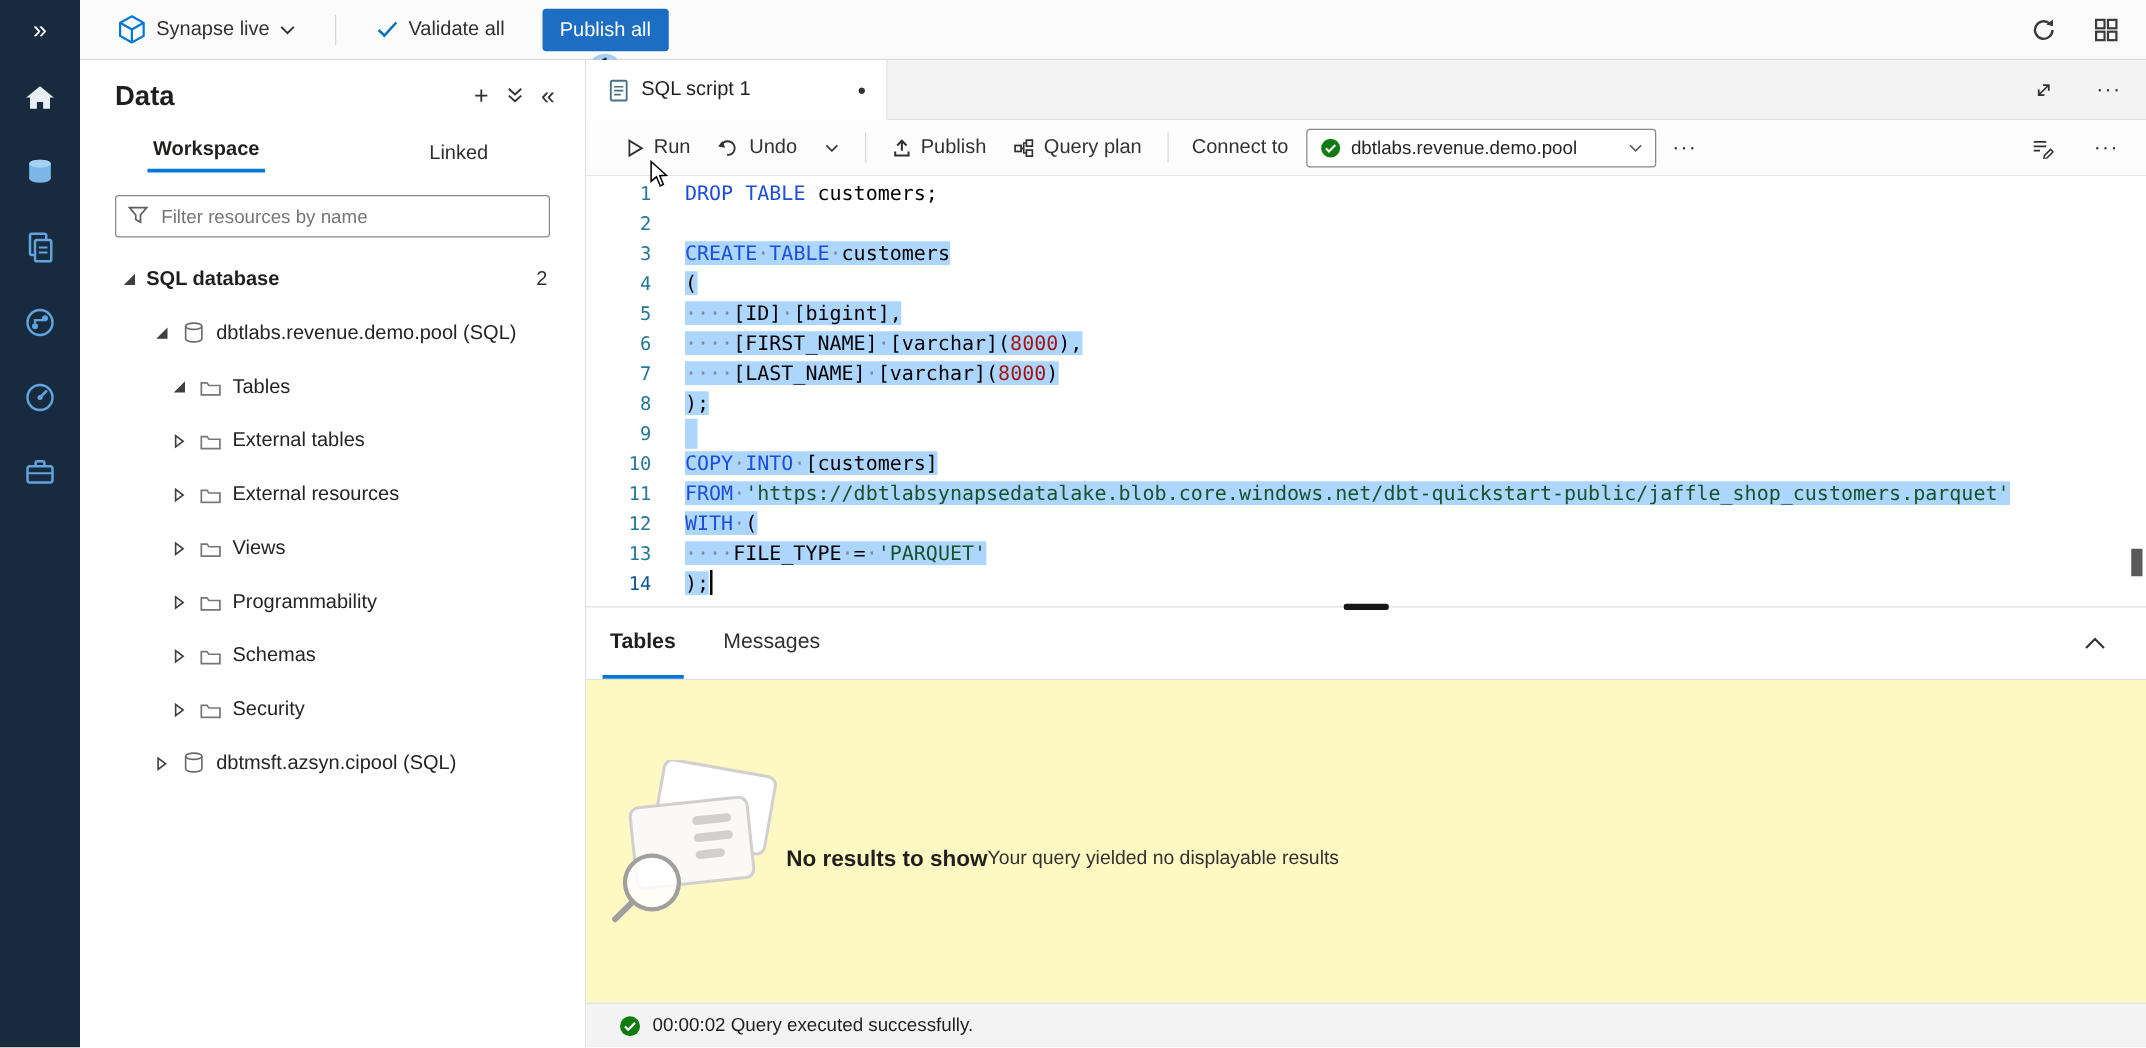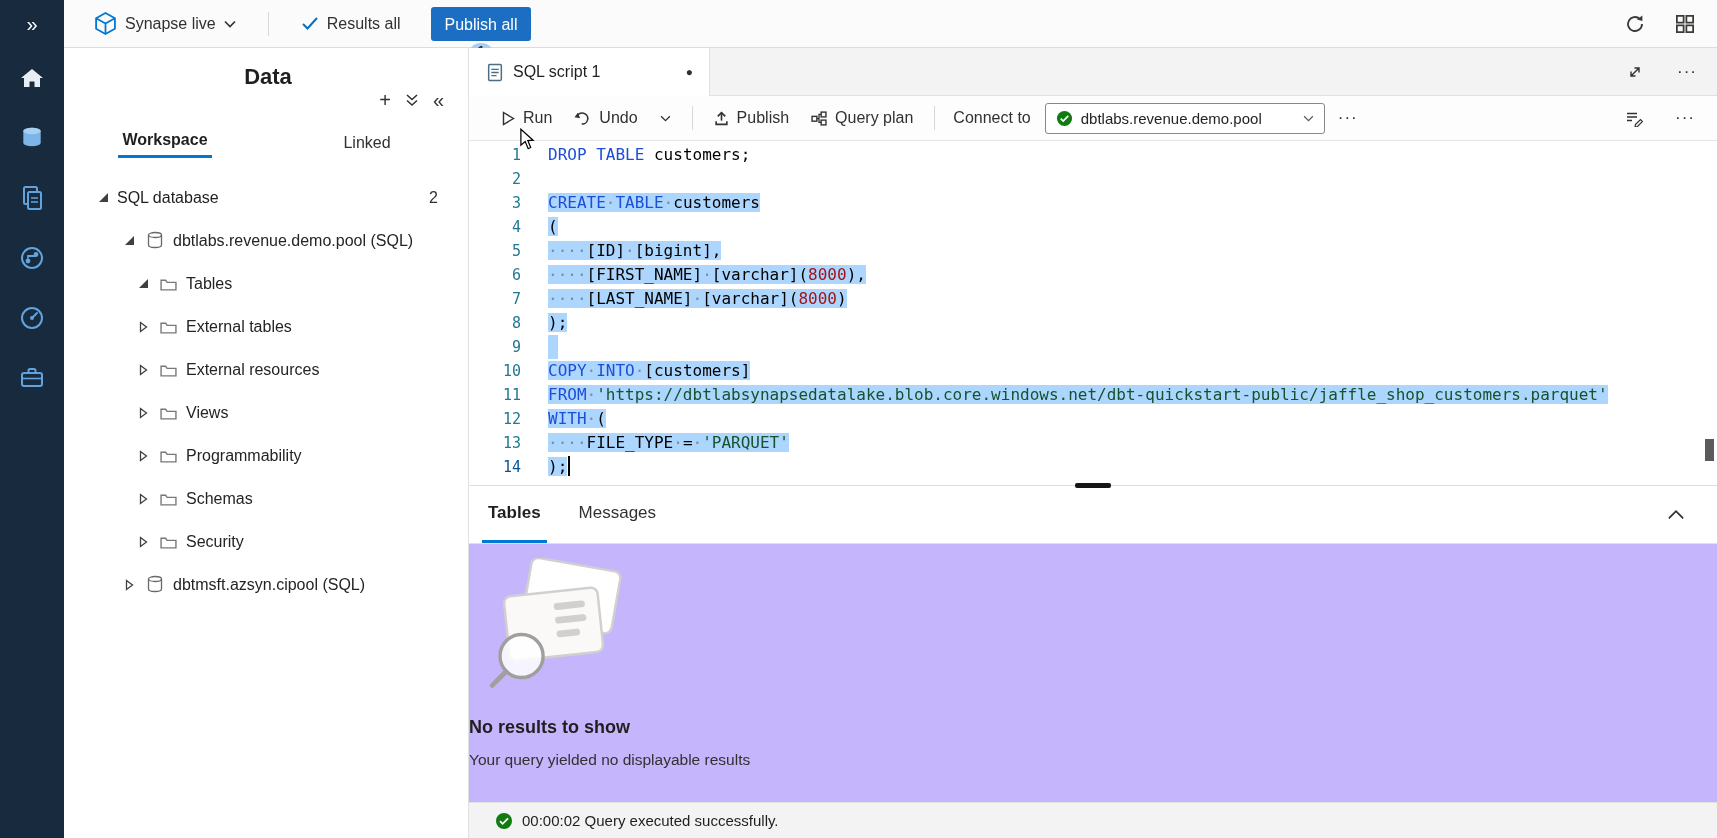--- a/index.html
+++ b/index.html
@@ -29,21 +29,21 @@
            font-size:13px; font-weight:bold; display:flex; align-items:center; justify-content:center; }
   .tb-right { margin-left:auto; display:flex; align-items:center; gap:22px; }
   .icon-btn { background:none; border:none; cursor:pointer; display:flex; align-items:center;
               justify-content:center; padding:4px; color:#3b3a39; font-family:inherit; }
 
   .body-row { flex:1; display:flex; min-height:0; }
 
   
   .data-panel { width:405px; flex:none; background:#fff; border-right:1px solid #e1e1e1;
                 display:flex; flex-direction:column; overflow:hidden; }
-  .panel-header { display:flex; align-items:center; margin:16px 24px 0 28px;flex-direction:column; }
+  .panel-header { display:flex; align-items:center; margin:16px 24px 0 28px; }
   .panel-title { font-size:22px; font-weight:bold; color:#201f1e; }
   .panel-header .hicons { margin-left:auto; display:flex; align-items:center; gap:14px; }
   .glyph-btn { background:none; border:none; font-size:20px; color:#323130; cursor:pointer;
                font-family:inherit; line-height:1; }
   .panel-tabs { display:flex; margin-top:14px; height:40px; }
   .ptab { flex:1; display:flex; align-items:flex-end; justify-content:center; font-size:16px;
           color:#323130; cursor:pointer; padding-bottom:6px; }
   .ptab .tlabel { padding:0 4px 6px 4px; }
   .ptab.active .tlabel { font-weight:bold; color:#201f1e; border-bottom:3px solid #0078d4; }
   .filter-wrap { margin:12px 28px 0 28px; position:relative; }
@@ -53,21 +53,21 @@
   .filter-wrap input::placeholder { color:#767676; }
   .funnel { position:absolute; left:10px; top:8px; }
   .tree { margin-top:12px; }
   .tree-row { height:43px; display:flex; align-items:center; font-size:16px; color:#252423;
               cursor:pointer; position:relative; }
   .lvl1 { padding-left:32px; } .lvl2 { padding-left:58px; } .lvl3 { padding-left:72px; }
   .tri { width:14px; flex:none; display:flex; align-items:center; justify-content:center; }
   .tri-exp { width:0; height:0; border-bottom:9px solid #404040; border-left:9px solid transparent; }
   .tree-ico { margin-left:10px; flex:none; display:flex; }
   .tree-label { margin-left:9px; white-space:nowrap; }
-  .root-label { font-weight:400; color:#201f1e; margin-left:7px; }
+  .root-label { font-weight:700; color:#201f1e; margin-left:7px; }
   .tree-count { position:absolute; right:30px; color:#323130; }
 
   
   .editor-col { flex:1; display:flex; flex-direction:column; min-width:0; position:relative; }
 
   .tabstrip { height:48px; background:#f3f3f3; border-bottom:1px solid #e0e0e0; display:flex;
               align-items:stretch; position:relative; flex:none; }
   .doc-tab { width:241px; background:#fff; border-right:1px solid #e0e0e0; display:flex;
              align-items:center; padding:0 16px 0 18px; gap:10px; font-size:16px; color:#201f1e;
              margin-bottom:-1px; cursor:pointer; }
@@ -108,21 +108,21 @@
   
   .results-header { height:59px; border-top:1px solid #dedede; border-bottom:1px solid #e1e1e1;
                     display:flex; align-items:stretch; padding-left:13px; position:relative; flex:none; }
   .splitter-handle { position:absolute; top:-3px; left:calc(50% - 18px); width:36px; height:5px;
                      background:#161616; border-radius:2px; cursor:row-resize; }
   .res-tab { display:flex; align-items:center; font-size:17px; color:#323130; padding:0 6px;
              margin-right:26px; cursor:pointer; border-bottom:3px solid transparent; }
   .res-tab.active { font-weight:bold; color:#201f1e; border-bottom-color:#0078d4; }
   .res-header-right { position:absolute; right:28px; top:0; height:100%; display:flex; align-items:center; }
 
-  .results-body { flex:1; background:#c4b5fd; display:flex; flex-direction:column; 
+  .results-body { flex:1; background:#fef9c3; display:flex; flex-direction:row; align-items:center;
                   padding-top:14px; min-height:0; overflow:hidden; }
   .empty-title { margin-top:14px; font-size:18px; font-weight:bold; color:#201f1e; }
   .empty-sub { margin-top:13px; font-size:15.5px; color:#323130; }
 
   .status-bar { height:36px; background:#f3f3f3; border-top:1px solid #e1e1e1; display:flex;
                 align-items:center; padding-left:26px; gap:9px; flex:none; font-size:15px; color:#201f1e; }
 </style>
 </head>
 <body>
 
@@ -187,21 +187,21 @@
         <span>Synapse live</span>
         <svg width="12" height="8" viewBox="0 0 12 8">
             <path d="M1 1.5 L6 6.5 L11 1.5" fill="none" stroke="#323130" stroke-width="1.6"></path>
           </svg>
       </div>
       <div class="tb-sep"></div>
       <button class="tb-item">
         <svg width="18" height="15" viewBox="0 0 18 15">
             <path d="M2 8 l4.5 4.5 L16 2" fill="none" stroke="#0a6ebd" stroke-width="2"></path>
           </svg>
-        <span>Results all</span>
+        <span>Validate all</span>
       </button>
       <button class="publish-btn">
         <svg width="15" height="15" viewBox="0 0 14 14">
             <path d="M7 1.5 V9" stroke="#fff" stroke-width="1.6"></path>
             <path d="M3.5 5 L7 1.5 L10.5 5" fill="none" stroke="#fff" stroke-width="1.6"></path>
             <path d="M2 9.5 v3 h10 v-3" fill="none" stroke="#fff" stroke-width="1.6"></path>
           </svg>
         <span>Publish all</span>
         <span class="badge">1</span>
       </button>
@@ -241,20 +241,26 @@
 
         <div class="panel-tabs">
           <div class="ptab active">
               <span class="tlabel">Workspace</span>
             </div>
           <div class="ptab">
               <span class="tlabel">Linked</span>
             </div>
         </div>
 
+        <div class="filter-wrap">
+          <svg class="funnel" width="17" height="17" viewBox="0 0 16 16">
+              <path d="M1.5 2 h13 L9.8 7.5 V13 l-3.6 -2 V7.5 z" fill="none" stroke="#605e5c" stroke-width="1.3"></path>
+            </svg>
+          <input type="text" placeholder="Filter resources by name" style="">
+        </div>
 
         <div class="tree">
           <div class="tree-row lvl1">
             <span class="tri">
                 <span class="tri-exp"></span>
               </span>
             <span class="tree-label root-label">SQL database</span>
             <span class="tree-count">2</span>
           </div>
 

